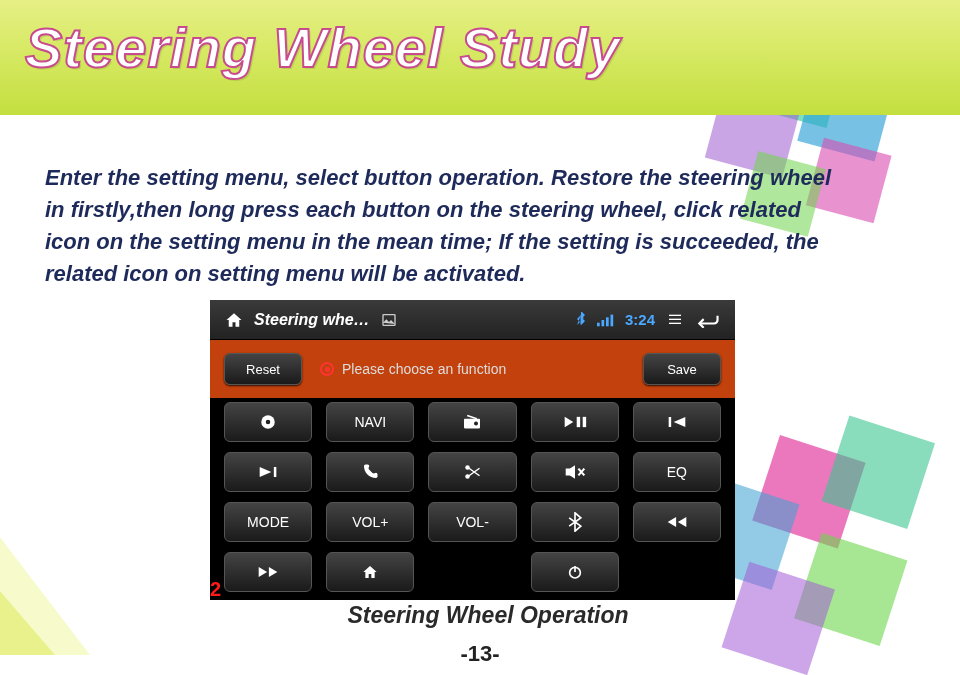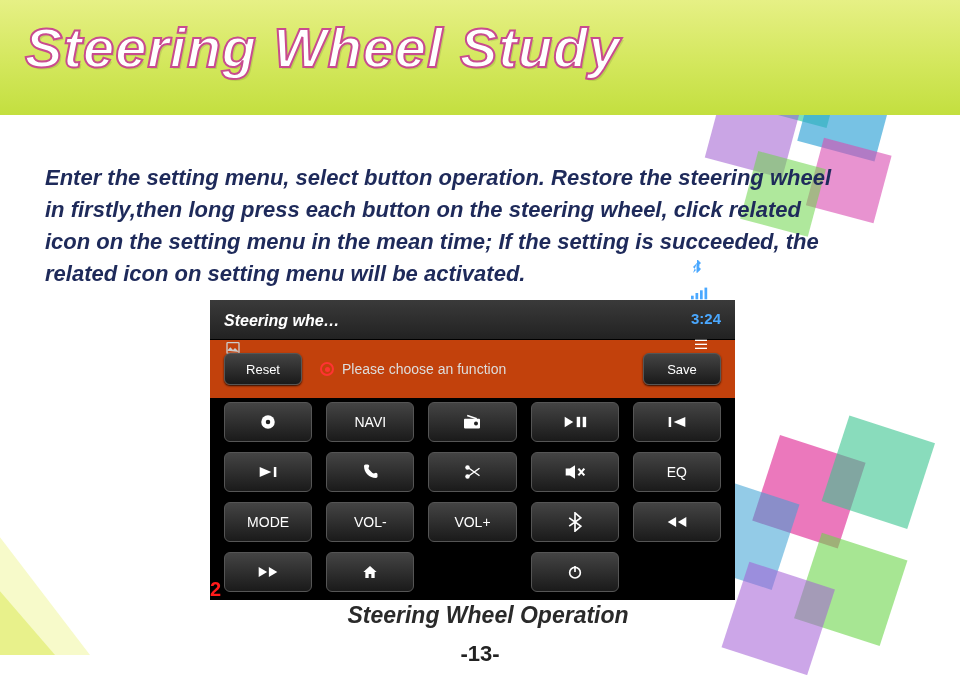--- a/index.html
+++ b/index.html
@@ -69,21 +69,21 @@
     align-items: center;
     justify-content: space-between;
     padding: 0 14px;
     height: 42px;
   }
   .status-row {
     background: linear-gradient(180deg,#3a3a3a,#222);
     border-bottom: 1px solid #000;
     height: 40px;
   }
-  .status-left, .status-right { display: flex; align-items: flex-start; gap: 10px; flex-direction: column; }
+  .status-left, .status-right { display: flex; align-items: center; gap: 10px; }
   .status-title { color: #fff; font-size: 16px; font-style: italic; font-weight: 600; }
   .status-time { color: #4aa8ff; font-size: 15px; font-weight: 600; }
   .ui-button {
     display: flex;
     align-items: center;
     justify-content: center;
     height: 32px;
     background: linear-gradient(180deg,#444,#1a1a1a);
     border: 1px solid #555;
     border-radius: 6px;
@@ -306,24 +306,24 @@
         </span>
       </div>
 
     <div class="ui-button">
         <span>EQ</span>
       </div>
     <div class="ui-button">
         <span>MODE</span>
       </div>
     <div class="ui-button">
+        <span>VOL+</span>
+      </div>
+    <div class="ui-button">
         <span>VOL-</span>
-      </div>
-    <div class="ui-button">
-        <span>VOL+</span>
       </div>
     <div class="ui-button">
         <span>
           <svg width="14" height="20" viewBox="0 0 16 24" fill="none" stroke="#fff" stroke-width="2">
             <path d="M8 1v22l7-6-7-5 7-5-7-6zM1 7l7 5-7 5"></path>
           </svg>
         </span>
       </div>
 
     <div class="ui-button">

